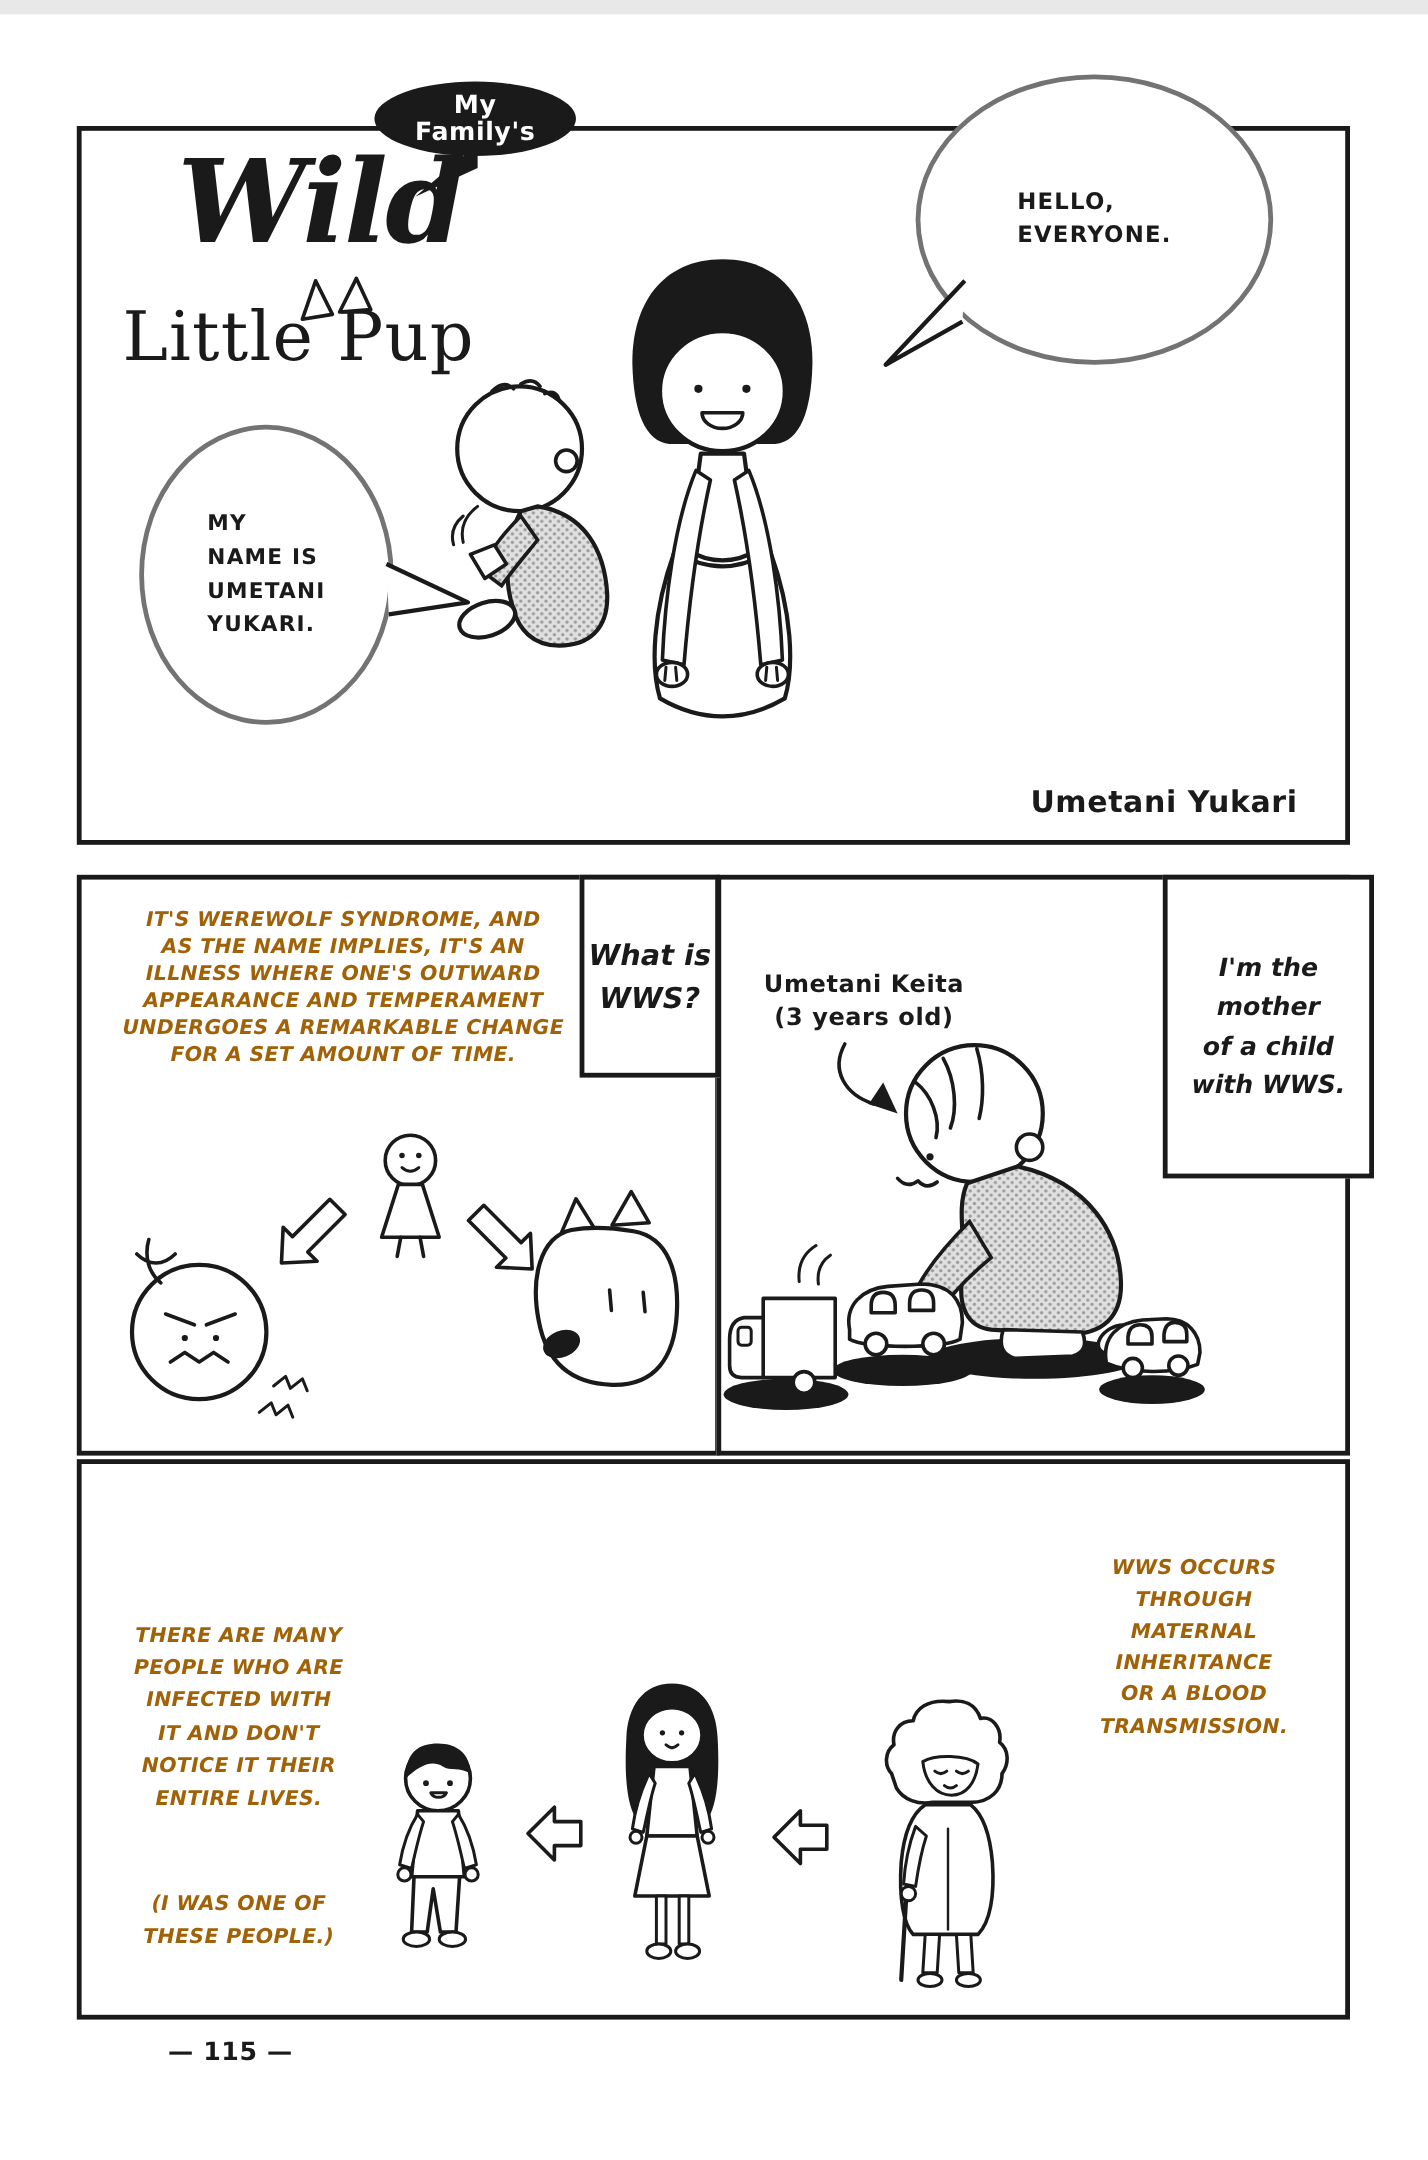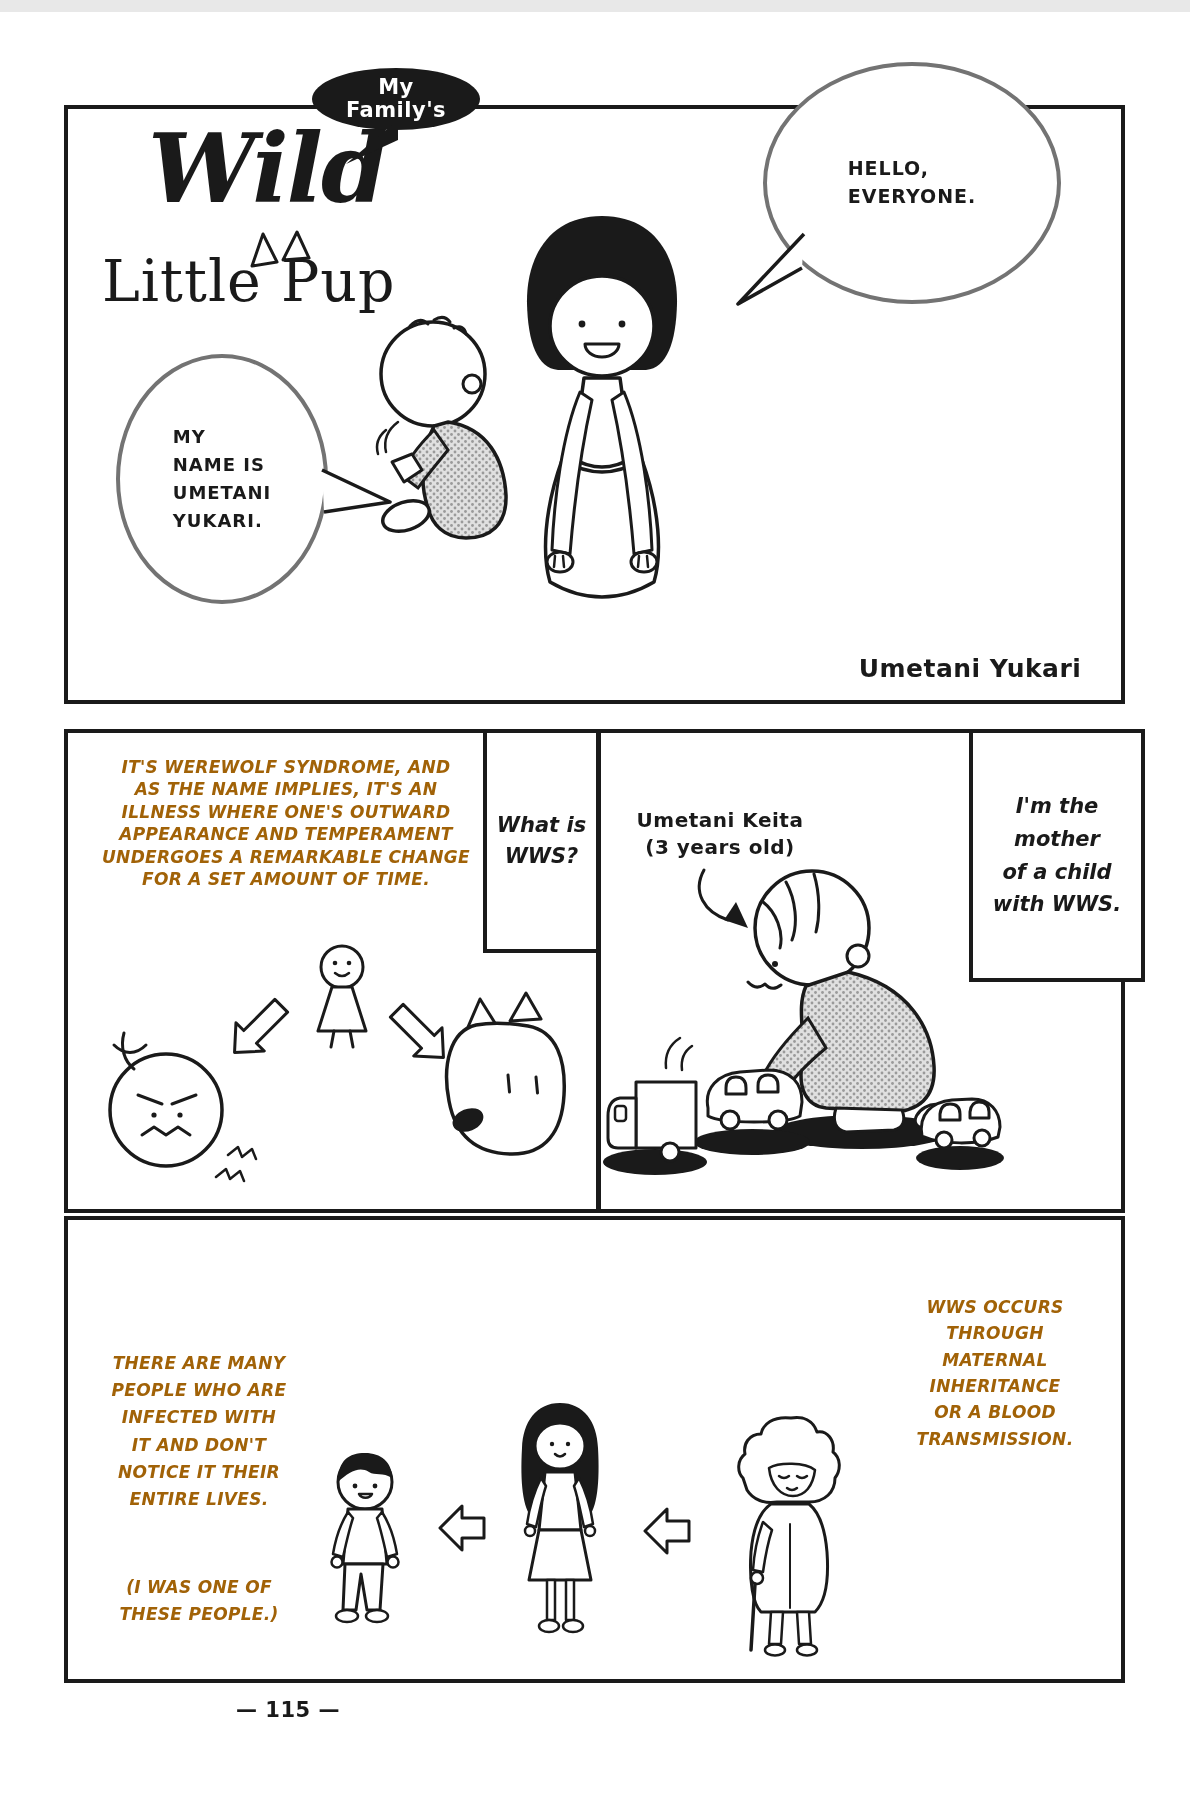--- a/index.html
+++ b/index.html
@@ -124,21 +124,21 @@
 
   <div class="abs marker" style="left:850px;top:642px;width:240px;font-size:25px;text-align:center;z-index:5;">Umetani Yukari</div>
 
   <div class="caption" style="left:76px;top:744px;width:420px;font-size:17px;line-height:1.32;">IT'S WEREWOLF SYNDROME, AND
 AS THE NAME IMPLIES, IT'S AN
 ILLNESS WHERE ONE'S OUTWARD
 APPEARANCE AND TEMPERAMENT
 UNDERGOES A REMARKABLE CHANGE
 FOR A SET AMOUNT OF TIME.</div>
 
-  <div class="whiteBox hand" style="left:483px;top:717px;width:117px;height:224px;font-size:21px;line-height:1.5;">
+  <div class="whiteBox hand" style="left:483px;top:717px;width:117px;height:169px;font-size:24px;line-height:1.5;">
     <span>What is
 WWS?</span>
   </div>
 
   <svg style="left:78px;top:915px;z-index:4;" width="505" height="278" viewBox="0 0 505 278">
     <g>
       <circle class="inkw" stroke-width="3" cx="264" cy="40" r="21"></circle>
       <circle class="inkb" cx="257" cy="36" r="2.3"></circle>
       <circle class="inkb" cx="271" cy="36" r="2.3"></circle>
       <path class="ink" stroke-width="2.5" d="M257,46 q7,6 14,0"></path>
@@ -289,15 +289,15 @@
     <path class="ink" stroke-width="2" d="M57,112 v84"></path>
     <path class="inkw" stroke-width="2.5" d="M30,110 C24,126 21,142 20,158 l10,2 C32,146 35,130 39,118 Z"></path>
     <circle class="inkw" stroke-width="2.5" cx="24" cy="166" r="6"></circle>
     <path class="ink" stroke-width="3.5" d="M22,172 L18,238"></path>
     <path class="inkw" stroke-width="2.5" d="M38,200 l-2,32 h12 l2,-32 Z"></path>
     <path class="inkw" stroke-width="2.5" d="M64,200 l2,32 h12 l-2,-32 Z"></path>
     <ellipse class="inkw" stroke-width="2.5" cx="42" cy="238" rx="10" ry="5.5"></ellipse>
     <ellipse class="inkw" stroke-width="2.5" cx="74" cy="238" rx="10" ry="5.5"></ellipse>
   </svg>
 
-  <div class="abs marker" style="left:140px;top:1686px;width:200px;font-size:21px;text-align:right;">— 115 —</div>
+  <div class="abs marker" style="left:140px;top:1686px;width:200px;font-size:21px;text-align:left;">— 115 —</div>
 
 </div>
 
 </body></html>

